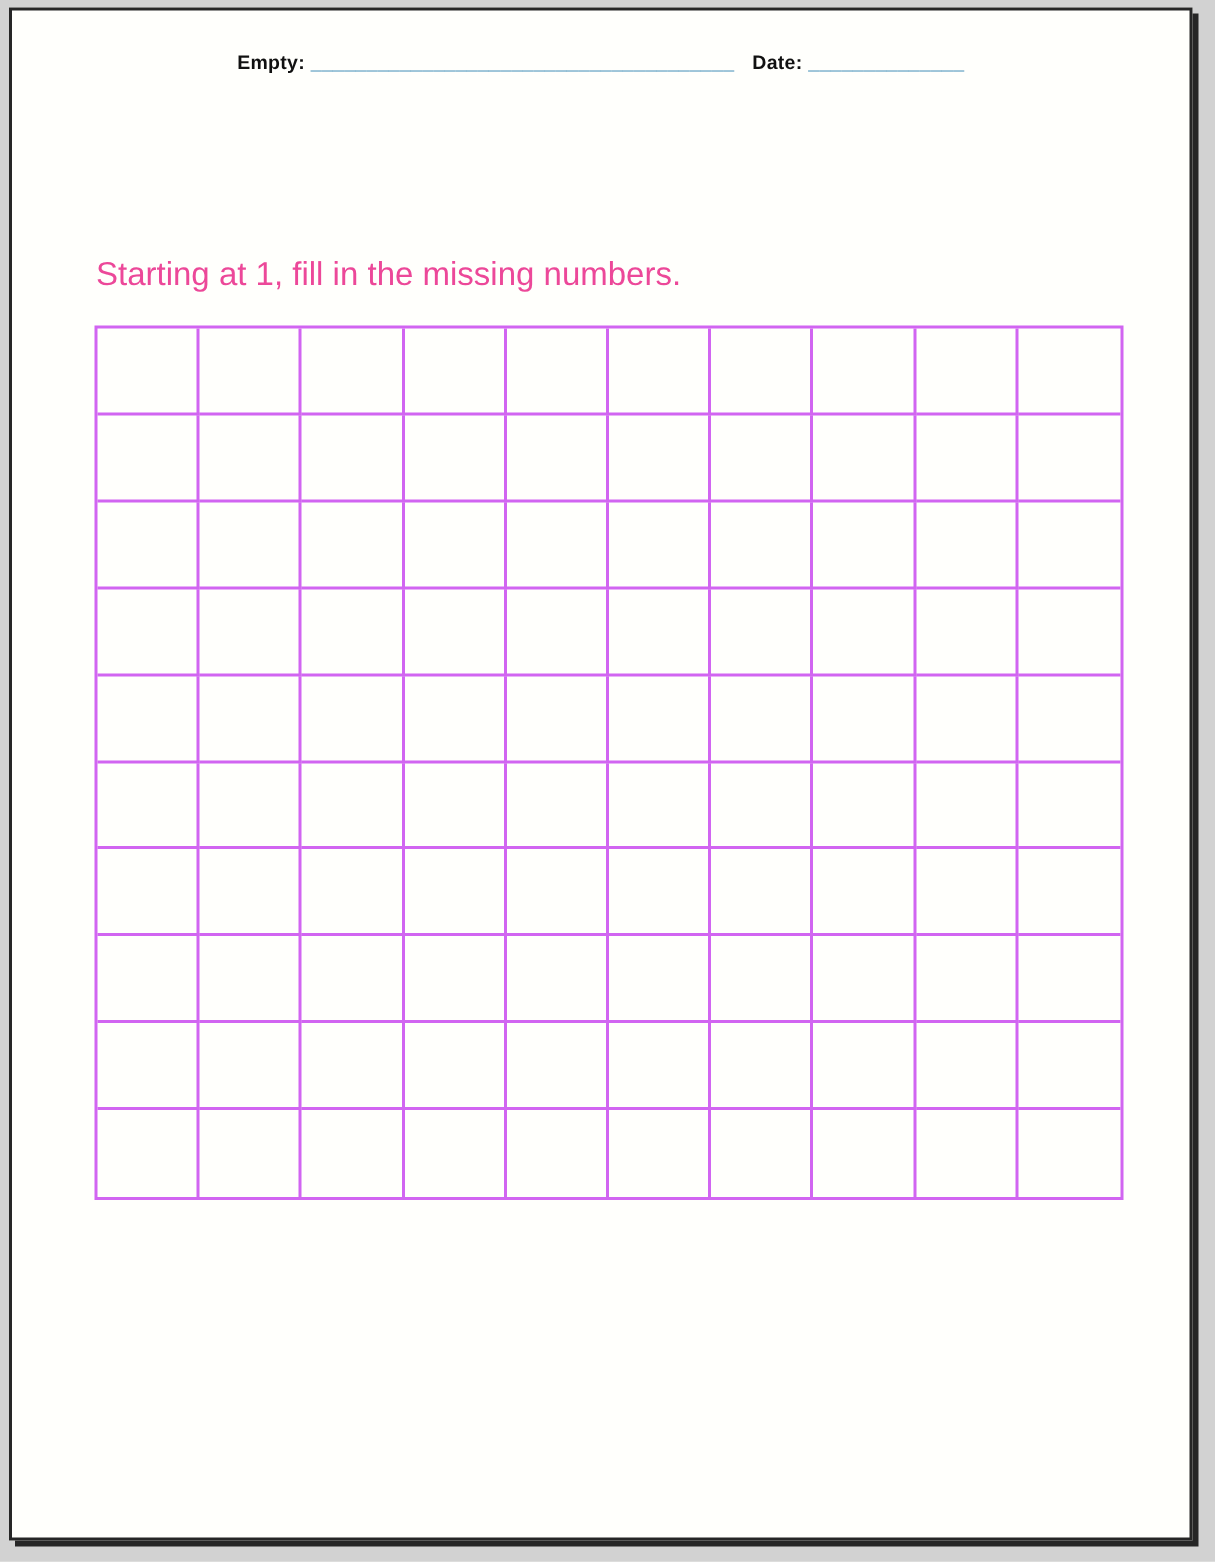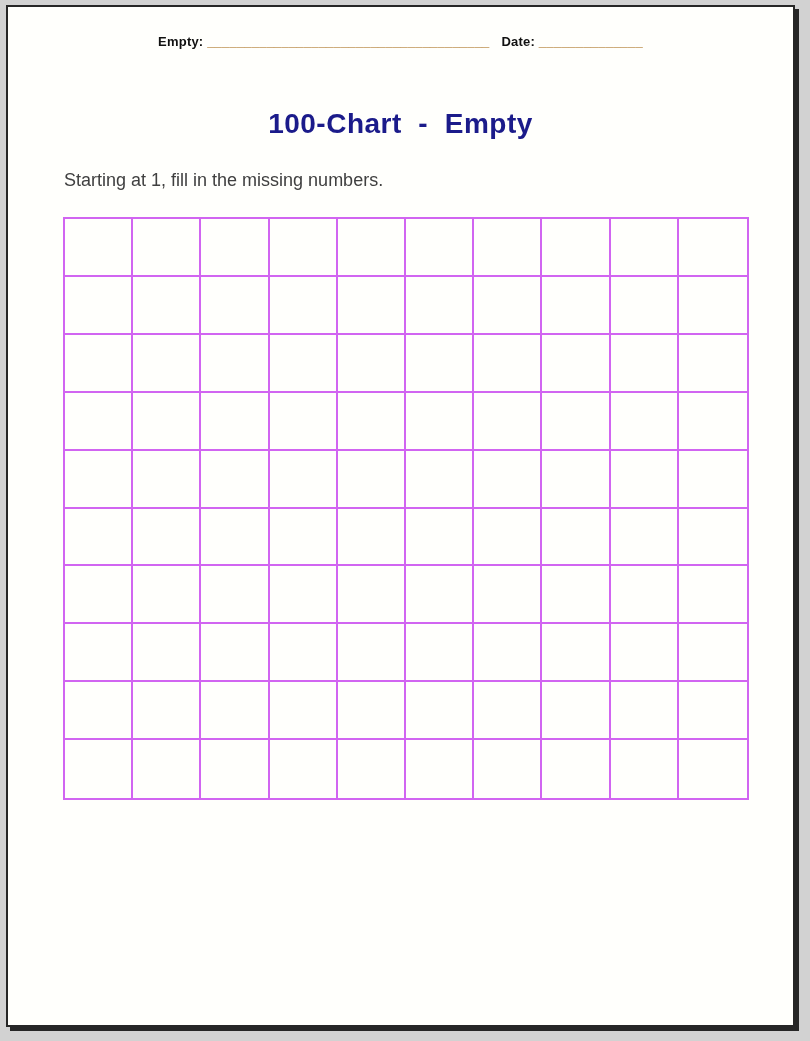--- a/index.html
+++ b/index.html
@@ -30,42 +30,42 @@
     width: 100%;
     text-align: center;
     font-size: 13px;
     font-weight: bold;
     color: #111;
     white-space: pre;
     letter-spacing: 0.2px;
   }
   .header .blank-line {
     font-weight: bold;
-    color: #a16207;
+    color: #0369a1;
   }
   .header .date-group {
     margin-left: 12px;
   }
   .title {
     position: absolute;
     top: 101px;
     left: 0;
     width: 100%;
     text-align: center;
     font-size: 28px;
     font-weight: bold;
     white-space: pre;
     letter-spacing: 0.5px;
   }
   .instruction {
     position: absolute;
     top: 163px;
     left: 56px;
-    font-size: 18px;
-    color: #404040;
+    font-size: 22px;
+    color: #ec4899;
   }
   .grid {
     position: absolute;
     top: 210px;
     left: 55px;
     width: 686px;
     height: 583px;
     box-sizing: border-box;
     border: 2px solid var(--grid-line, #d165f1);
     display: grid;
@@ -96,21 +96,20 @@
     text-decoration: none;
   }
 </style>
 </head>
 <body>
 
 <div class="page">
 
   <div class="header"><span>Empty:</span><span> </span><span class="blank-line">______________________________________</span><span class="date-group"><span>Date:</span><span> </span><span class="blank-line">______________</span></span></div>
 
-  <div class="title" style="color: rgb(27, 27, 138);">100-Chart  -  Empty</div>
 
   <div class="instruction">Starting at 1, fill in the missing numbers.</div>
 
   <div class="grid" id="hundred-chart">
       <div class="cell"></div>
       <div class="cell"></div>
       <div class="cell"></div>
       <div class="cell"></div>
       <div class="cell"></div>
       <div class="cell"></div>

